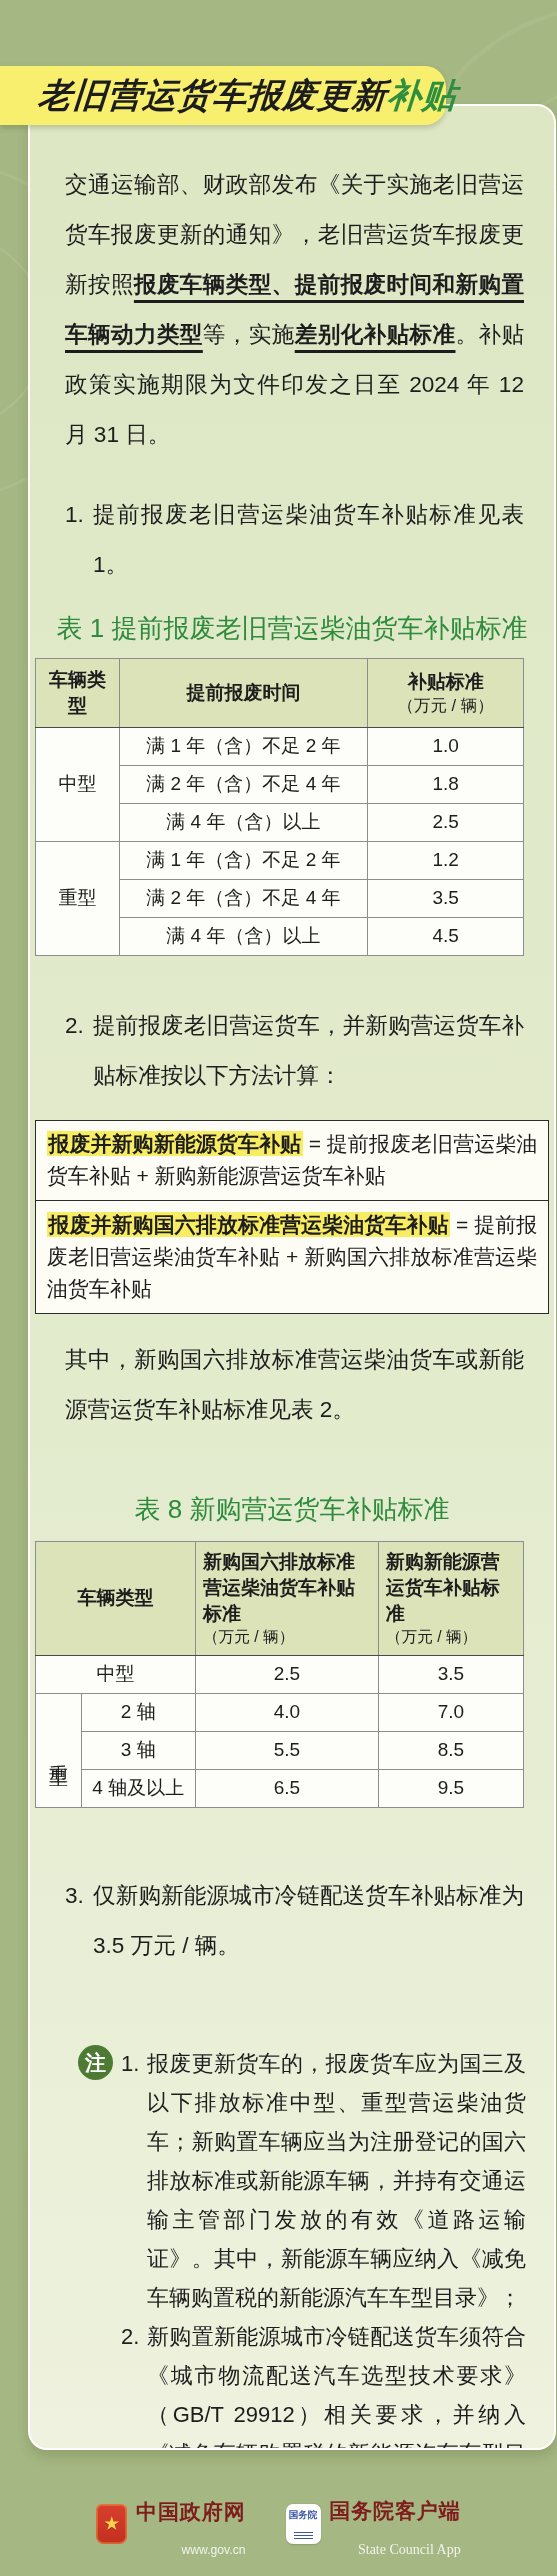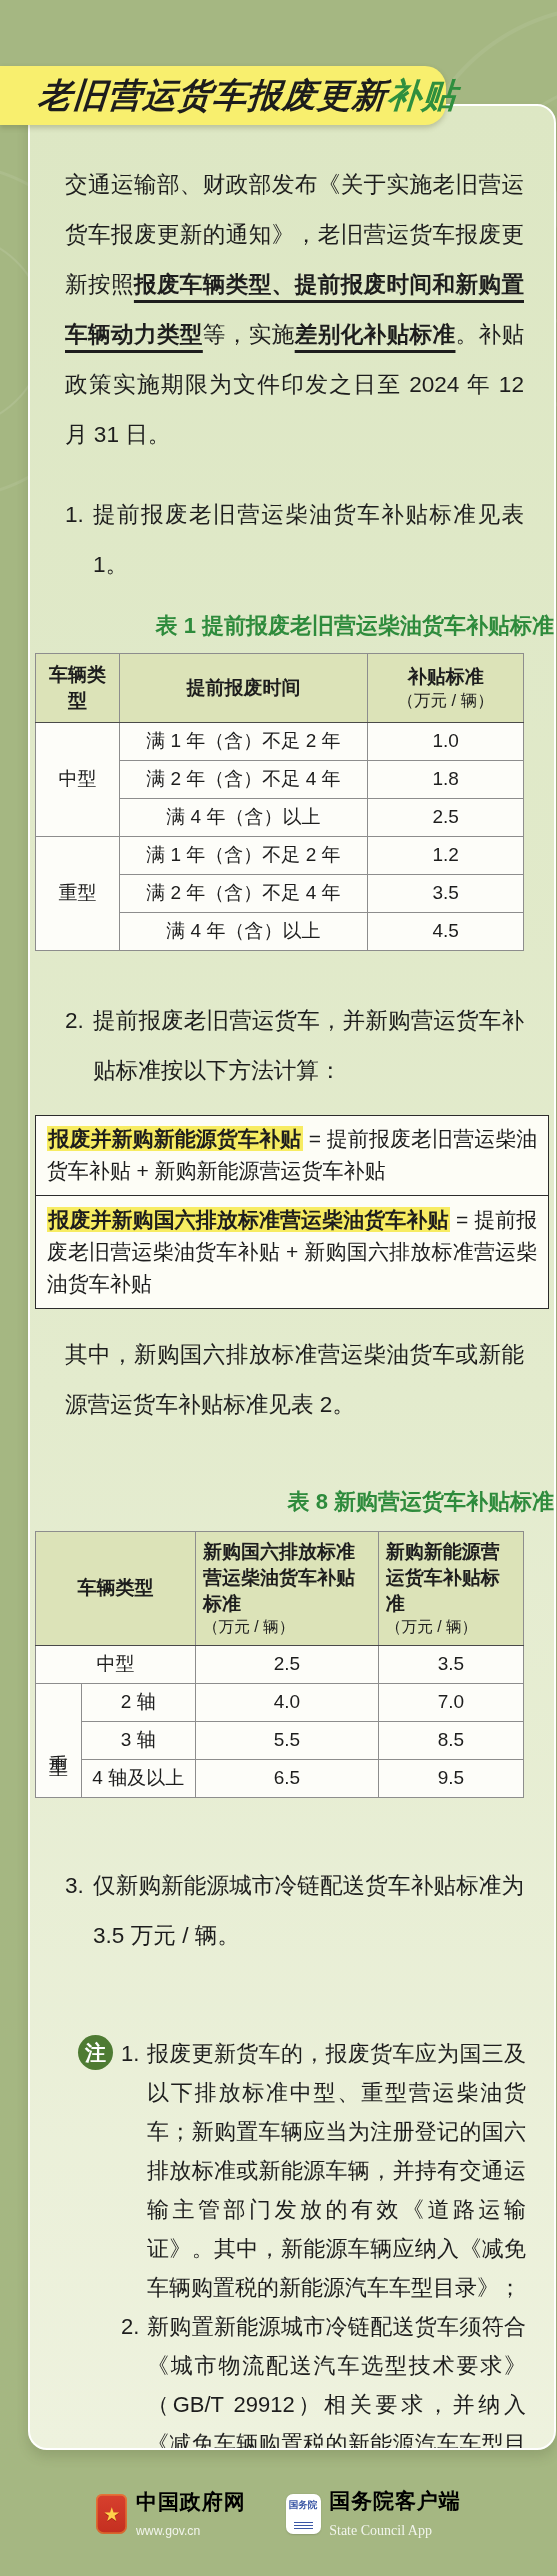--- a/index.html
+++ b/index.html
@@ -64,22 +64,22 @@
   }
   .num-item{
     display:flex;
     margin:0 30px 0 35px;
     font-size:22.6px;line-height:50px;
   }
   .num-item .num{flex:0 0 28px;}
   .num-item .txt{flex:1;text-align:justify;}
 
   .tbl-title{
-    text-align:right;
-    color:#2e8b3c;font-weight:700;font-size:22px;
+    text-align:center;
+    color:#2e8b3c;font-weight:400;font-size:26px;
   }
   table{
     border-collapse:collapse;
     width:489px;
     margin:0 0 0 5.2px;
     background:#fdfdf9;
     font-size:19px;
   }
   table, th, td{border:0.9px solid #8d8d8d;}
   table{border:1.7px solid #4a4a4a;}
@@ -149,22 +149,22 @@
   .note-item .txt{flex:1;}
 
   
   .footer{
     position:absolute;
     left:0;top:2489px;width:557px;
     display:flex;justify-content:center;align-items:center;gap:40px;
   }
   .brand{display:flex;align-items:center;gap:8.7px;}
   .brand .labels{display:flex;flex-direction:column;line-height:1.15;}
-  .brand .name{color:#000000;font-size:21px;font-weight:700;letter-spacing:0.9px;}
-  .brand .sub{color:rgba(255,255,255,0.85);font-size:12.2px;margin-top:10px;}
+  .brand .name{color:#7f1d1d;font-size:21px;font-weight:700;letter-spacing:0.9px;margin-top:10px;}
+  .brand .sub{color:rgba(255,255,255,0.85);font-size:12.2px;margin-top:19px;text-align:right;}
   .brand .sub-serif{font-family:"Liberation Serif","DejaVu Serif",serif;font-size:14px;}
   .emblem{
     width:31px;height:40px;
     background:linear-gradient(180deg,#d8402e,#c32f20);
     border-radius:6.1px 6.1px 7.8px 7.8px;
     display:flex;align-items:center;justify-content:center;
     box-shadow:inset 0 0 0 1.7px rgba(255,210,74,0.35);
   }
   .emblem .star{color:#ffd24a;font-size:19px;line-height:1;text-shadow:0 0.9px 0 rgba(120,20,10,.5);}
   .appicon{

